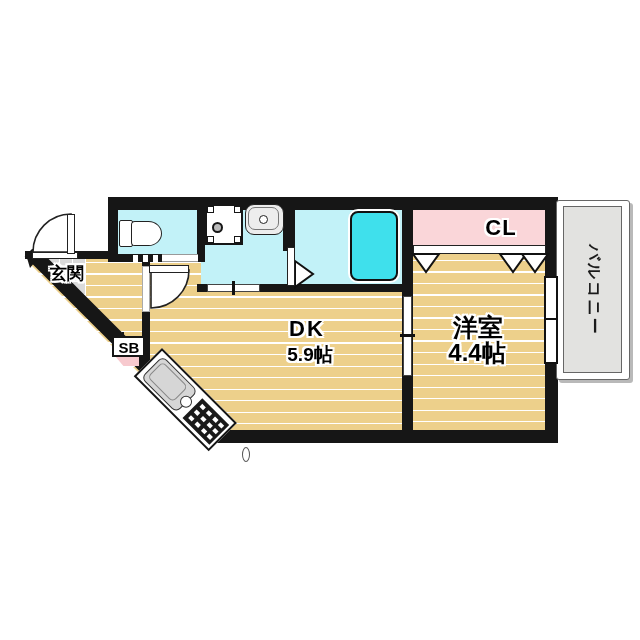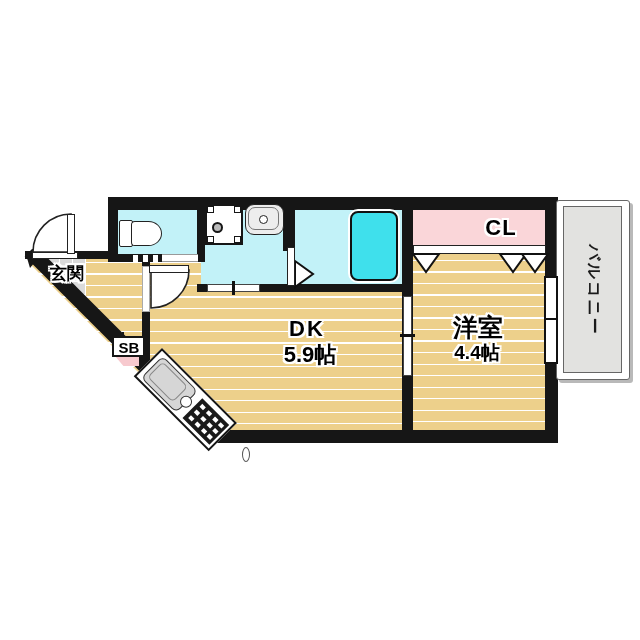--- a/index.html
+++ b/index.html
@@ -86,23 +86,23 @@
 
   
   .overlay{left:0;top:0;width:640px;height:640px;z-index:3;pointer-events:none;}
 
   
   .lbl{z-index:6;color:#000;font-weight:600;white-space:nowrap;transform:translate(-50%,-50%);
        text-shadow:-2px -2px 0 #fff,2px -2px 0 #fff,-2px 2px 0 #fff,2px 2px 0 #fff,
                    0 2px 0 #fff,0 -2px 0 #fff,2px 0 0 #fff,-2px 0 0 #fff;}
   .lbl-entrance{left:67px;top:273px;font-size:17px;}
   .lbl-dk{left:307px;top:329px;font-size:22px;letter-spacing:2px;}
-  .lbl-dk-size{left:310px;top:355px;font-size:22px;}
+  .lbl-dk-size{left:310px;top:355px;font-size:19px;}
   .lbl-west{left:478px;top:327px;font-size:25px;}
-  .lbl-west-size{left:477px;top:353px;font-size:19px;}
+  .lbl-west-size{left:477px;top:353px;font-size:24px;}
   .lbl-cl{left:477px;top:228px;font-size:22px;letter-spacing:1px;padding-left:48px;}
   .lbl-sb{left:129px;top:347px;font-size:15px;font-weight:600;}
   .lbl-balcony{left:593px;top:290px;font-size:16px;transform:translate(-50%,-50%) rotate(90deg);
                letter-spacing:2px;text-shadow:none;font-weight:600;color:#1a1a1a;}
 </style>
 </head>
 <body>
 
 <div id="stage">
 

